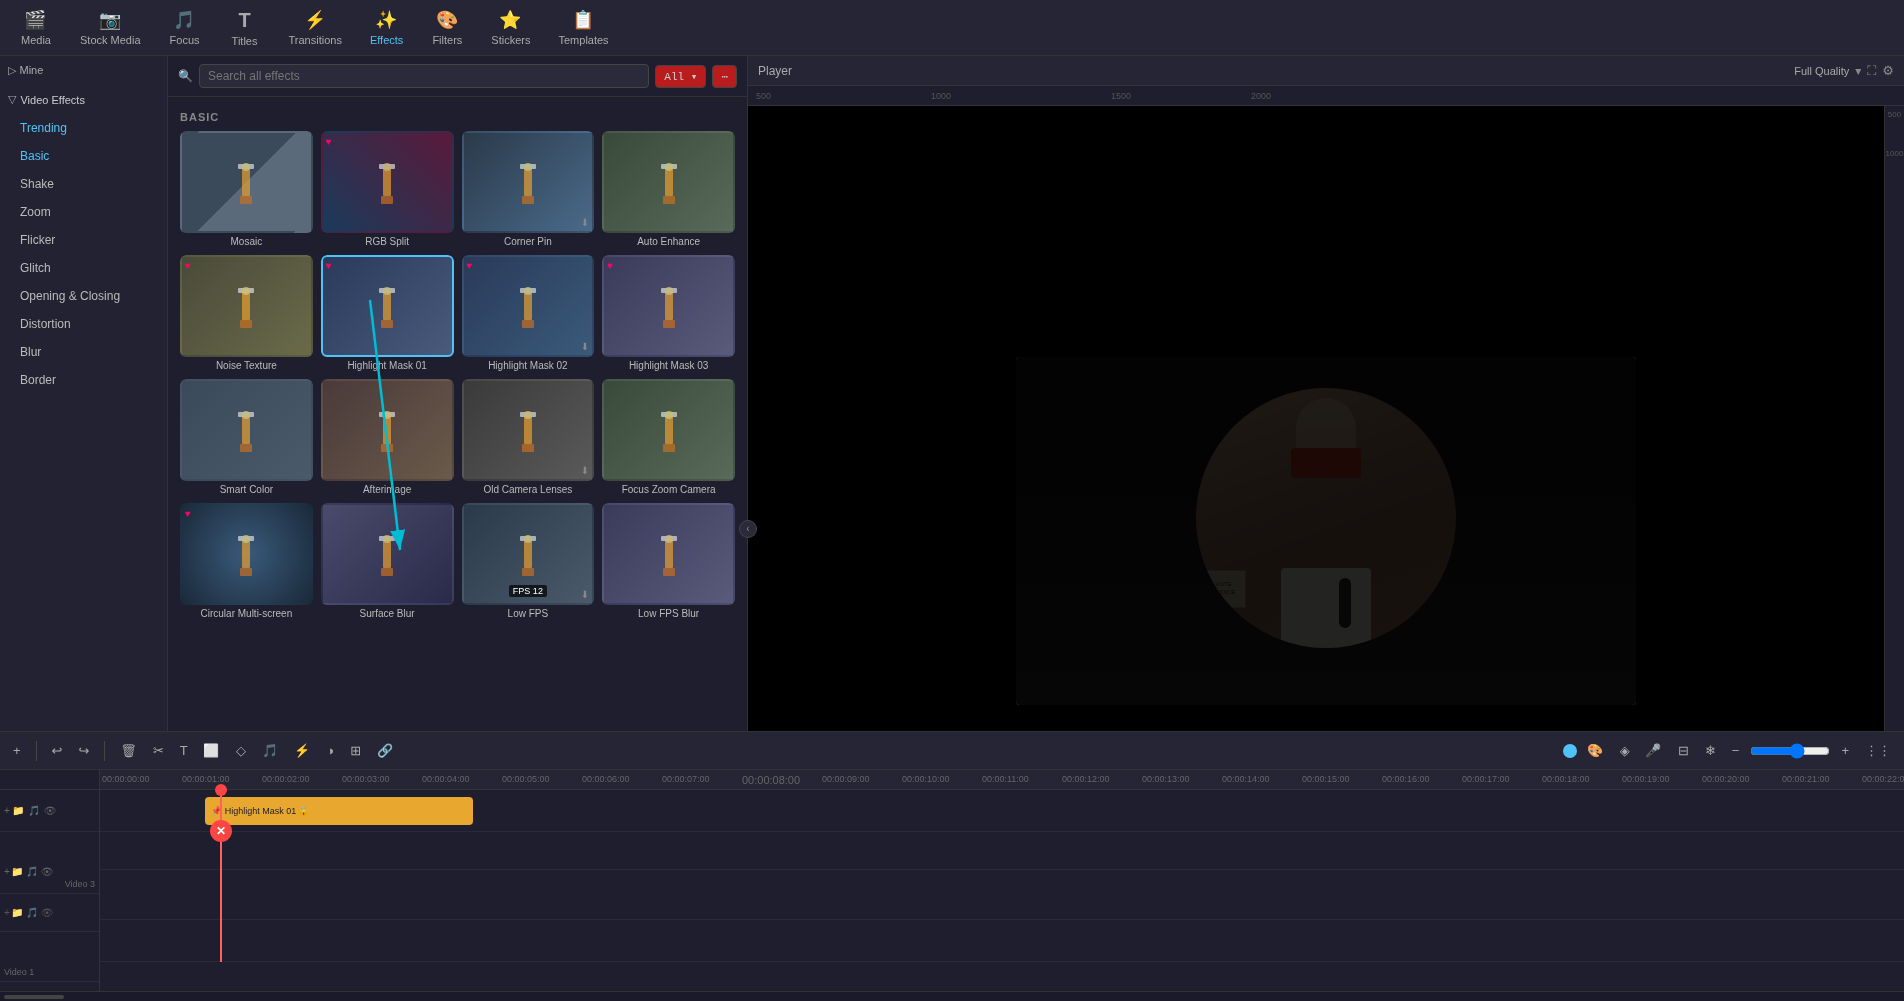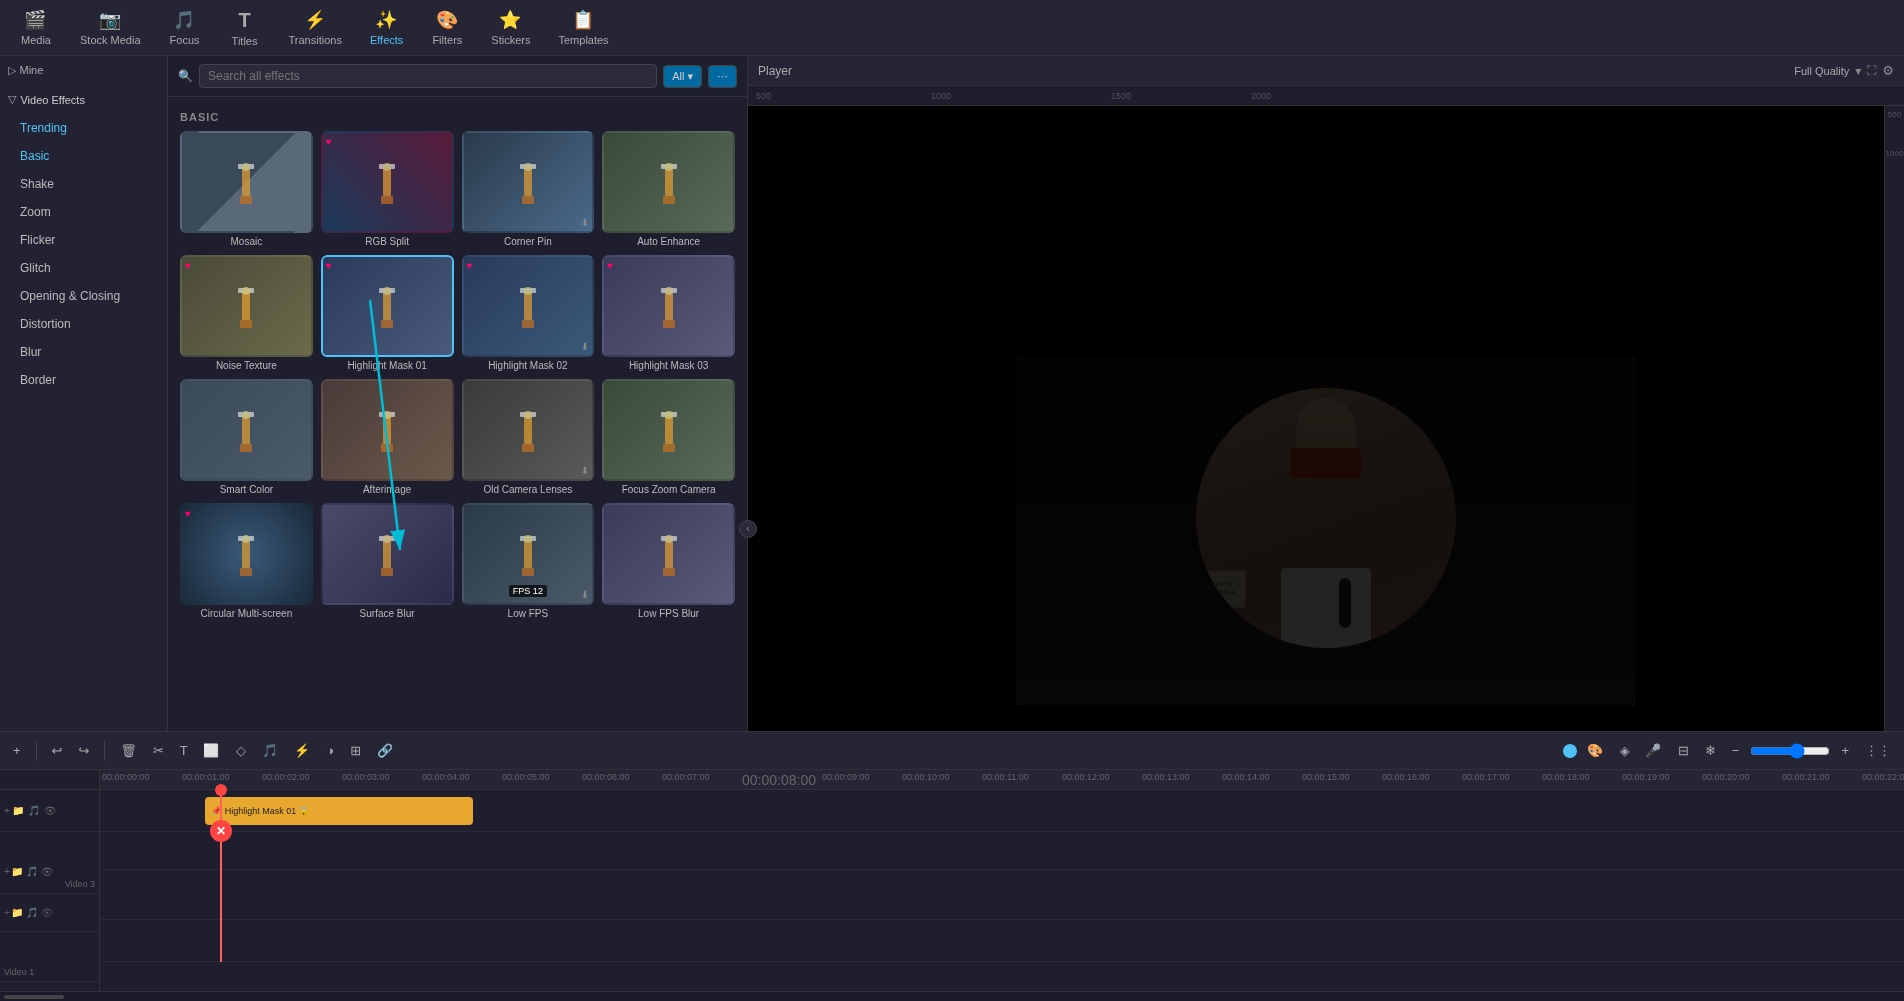--- a/index.html
+++ b/index.html
@@ -42,22 +42,22 @@
     }
     .effects-search {
       display: flex; align-items: center; padding: 8px 10px; gap: 6px;
       border-bottom: 1px solid #333;
     }
     .effects-search input {
       flex: 1; background: #2a2a3a; border: 1px solid #444; border-radius: 4px;
       color: #ccc; padding: 4px 8px; font-size: 12px; outline: none;
     }
     .search-filter-btn {
-      background: #0369a1; border: 1px solid #444; border-radius: 4px;
-      color: #ccc; padding: 4px 8px; cursor: pointer; font-size: 11px;
+      background: #b91c1c; border: 1px solid #444; border-radius: 4px;
+      color: #ccc; padding: 4px 8px; cursor: pointer; font-size: 11px; font-family: Liberation Mono, monospace;
     }
     .effects-grid-container { flex: 1; overflow-y: auto; padding: 8px 12px; }
     .section-label { color: #888; font-size: 11px; font-weight: bold; padding: 6px 0 8px; letter-spacing: 1px; }
     .effects-grid { display: grid; grid-template-columns: repeat(4, 1fr); gap: 8px; }
     .effect-item {
       display: flex; flex-direction: column; align-items: center; cursor: pointer;
       border-radius: 6px; overflow: hidden; position: relative;
     }
     .effect-thumb {
       width: 100%; aspect-ratio: 1.3; background: #2a2a3a; border-radius: 6px;
@@ -657,21 +657,21 @@
       <div style="height:20px;background:#252535;display:flex;align-items:center;font-size:9px;color:#666;border-bottom:1px solid #333;white-space:nowrap;position:sticky;top:0;z-index:5;">
         <div style="display:flex;" id="ruler-marks-container">
             <span style="min-width: 80px; font-size: 9px; color: rgb(102, 102, 102); display: inline-block; padding-left: 2px;">00:00:00:00</span>
             <span style="min-width: 80px; font-size: 9px; color: rgb(102, 102, 102); display: inline-block; padding-left: 2px;">00:00:01:00</span>
             <span style="min-width: 80px; font-size: 9px; color: rgb(102, 102, 102); display: inline-block; padding-left: 2px;">00:00:02:00</span>
             <span style="min-width: 80px; font-size: 9px; color: rgb(102, 102, 102); display: inline-block; padding-left: 2px;">00:00:03:00</span>
             <span style="min-width: 80px; font-size: 9px; color: rgb(102, 102, 102); display: inline-block; padding-left: 2px;">00:00:04:00</span>
             <span style="min-width: 80px; font-size: 9px; color: rgb(102, 102, 102); display: inline-block; padding-left: 2px;">00:00:05:00</span>
             <span style="min-width: 80px; font-size: 9px; color: rgb(102, 102, 102); display: inline-block; padding-left: 2px;">00:00:06:00</span>
             <span style="min-width: 80px; font-size: 9px; color: rgb(102, 102, 102); display: inline-block; padding-left: 2px;">00:00:07:00</span>
-            <span style="min-width: 80px; font-size: 14px; color: rgb(102, 102, 102); display: inline-block; padding-left: 2px;">00:00:08:00</span>
+            <span style="min-width: 80px; font-size: 11px; color: rgb(102, 102, 102); display: inline-block; padding-left: 2px;">00:00:08:00</span>
             <span style="min-width: 80px; font-size: 9px; color: rgb(102, 102, 102); display: inline-block; padding-left: 2px;">00:00:09:00</span>
             <span style="min-width: 80px; font-size: 9px; color: rgb(102, 102, 102); display: inline-block; padding-left: 2px;">00:00:10:00</span>
             <span style="min-width: 80px; font-size: 9px; color: rgb(102, 102, 102); display: inline-block; padding-left: 2px;">00:00:11:00</span>
             <span style="min-width: 80px; font-size: 9px; color: rgb(102, 102, 102); display: inline-block; padding-left: 2px;">00:00:12:00</span>
             <span style="min-width: 80px; font-size: 9px; color: rgb(102, 102, 102); display: inline-block; padding-left: 2px;">00:00:13:00</span>
             <span style="min-width: 80px; font-size: 9px; color: rgb(102, 102, 102); display: inline-block; padding-left: 2px;">00:00:14:00</span>
             <span style="min-width: 80px; font-size: 9px; color: rgb(102, 102, 102); display: inline-block; padding-left: 2px;">00:00:15:00</span>
             <span style="min-width: 80px; font-size: 9px; color: rgb(102, 102, 102); display: inline-block; padding-left: 2px;">00:00:16:00</span>
             <span style="min-width: 80px; font-size: 9px; color: rgb(102, 102, 102); display: inline-block; padding-left: 2px;">00:00:17:00</span>
             <span style="min-width: 80px; font-size: 9px; color: rgb(102, 102, 102); display: inline-block; padding-left: 2px;">00:00:18:00</span>

